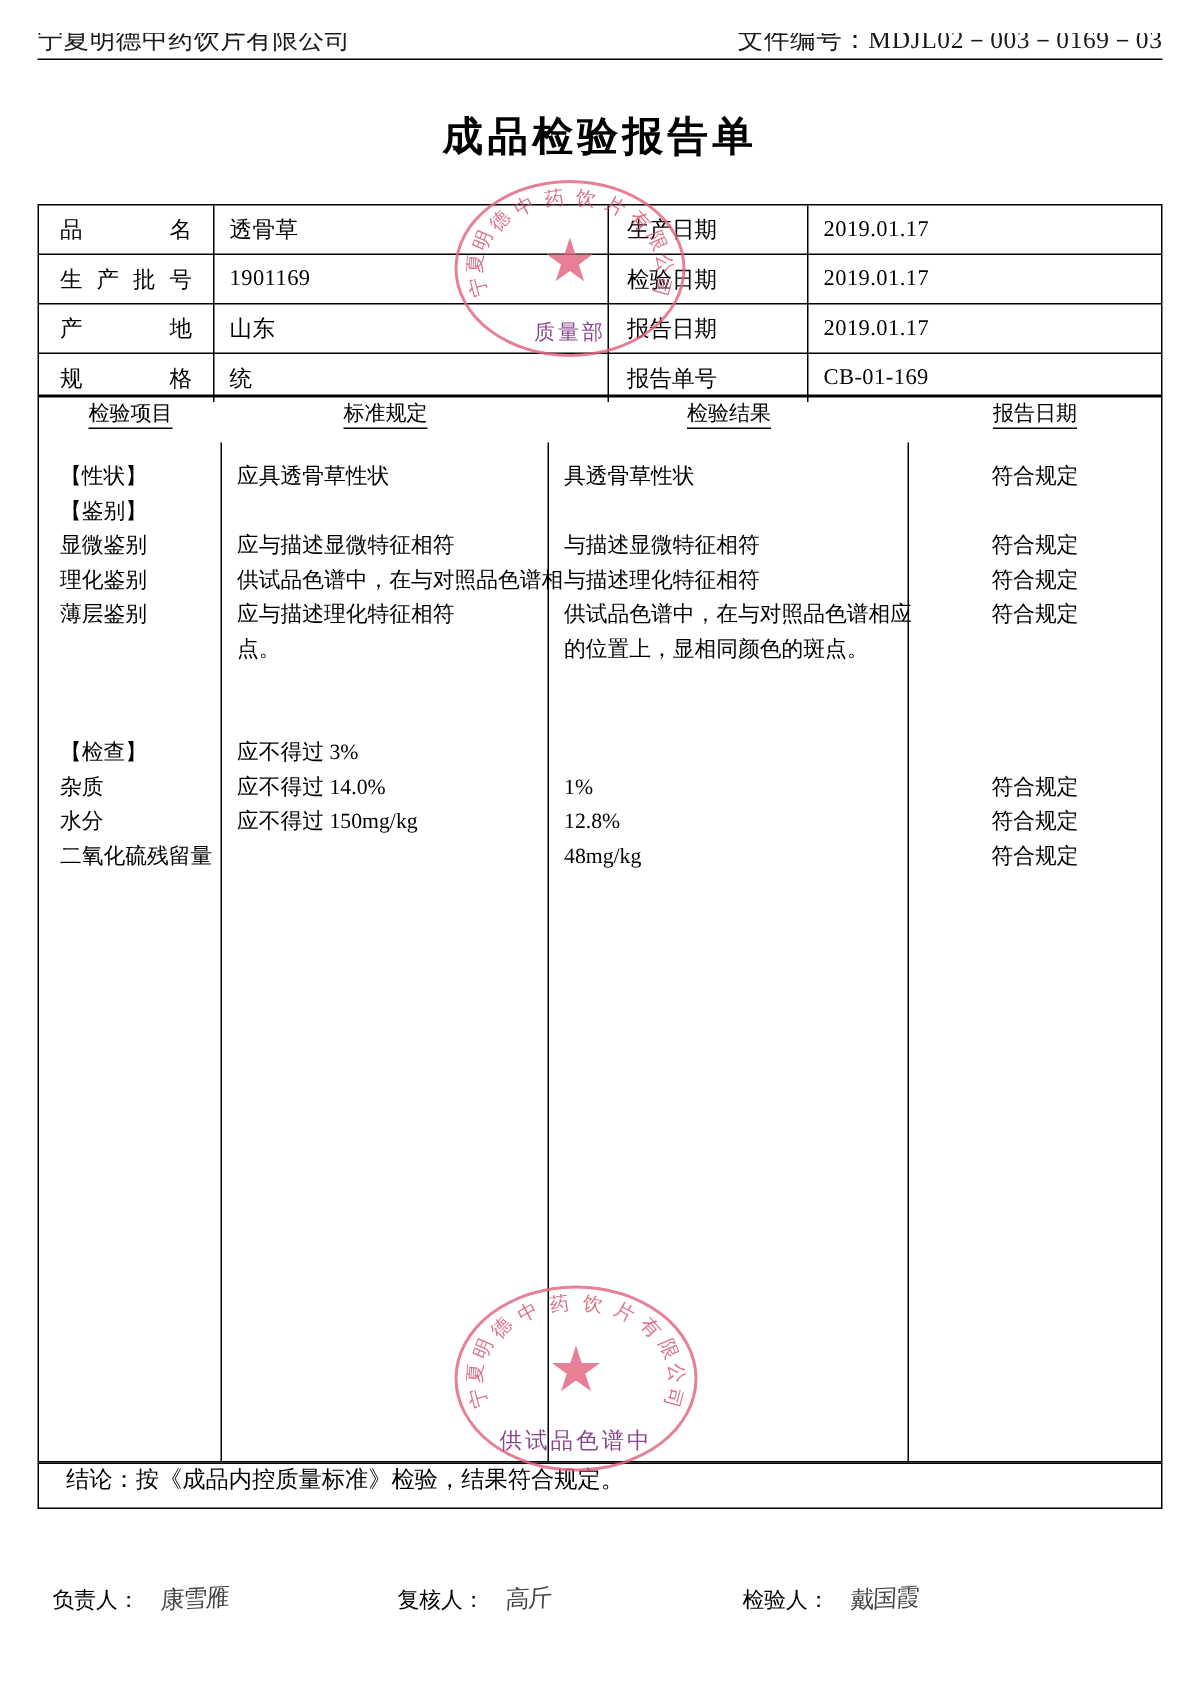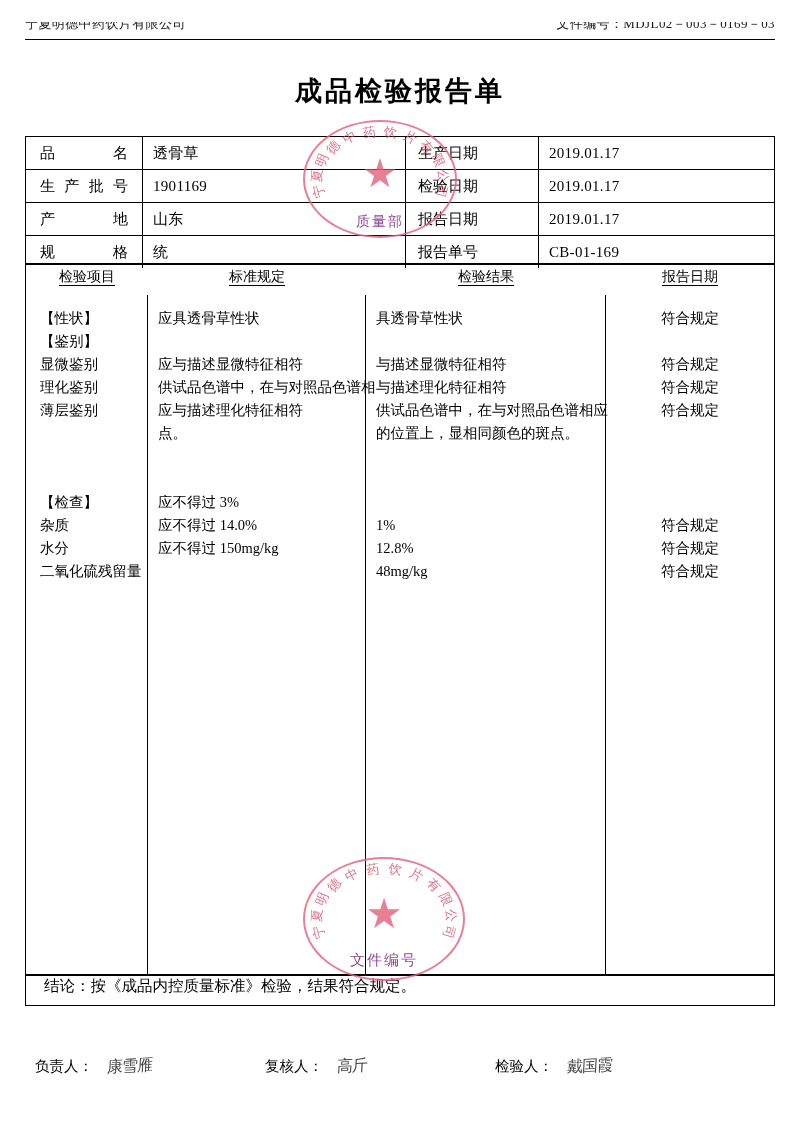--- a/index.html
+++ b/index.html
@@ -28,21 +28,21 @@
     height: 16px;
     overflow: hidden;
   }
   .run-head .rh-inner {
     position: absolute;
     left: 0;
     top: -7px;
     width: 750px;
     display: flex;
     justify-content: space-between;
-    font-size: 13px;
+    font-size: 17px;
     letter-spacing: 0.4px;
     white-space: nowrap;
     color: #1a1a1a;
   }
   .run-rule {
     position: absolute;
     left: 25px;
     top: 39px;
     width: 750px;
     height: 0;
@@ -421,16 +421,16 @@
         <span style="transform: translate(-32.1097px, -43.8839px) rotate(-28.6364deg) translate(-50%, -50%);">中</span>
         <span style="transform: translate(-11.1106px, -49.3077px) rotate(-9.54545deg) translate(-50%, -50%);">药</span>
         <span style="transform: translate(11.1106px, -49.3077px) rotate(9.54545deg) translate(-50%, -50%);">饮</span>
         <span style="transform: translate(32.1097px, -43.8839px) rotate(28.6364deg) translate(-50%, -50%);">片</span>
         <span style="transform: translate(49.5767px, -33.633px) rotate(47.7273deg) translate(-50%, -50%);">有</span>
         <span style="transform: translate(61.5904px, -19.6825px) rotate(66.8182deg) translate(-50%, -50%);">限</span>
         <span style="transform: translate(66.8293px, -3.56696px) rotate(85.9091deg) translate(-50%, -50%);">公</span>
         <span style="transform: translate(64.717px, 12.941px) rotate(105deg) translate(-50%, -50%);">司</span>
       </div>
     <div class="star">★</div>
-    <div class="bottom-txt">文件编号</div>
+    <div class="bottom-txt">供试品色谱中</div>
   </div>
 
 </div>
 
 </body></html>

